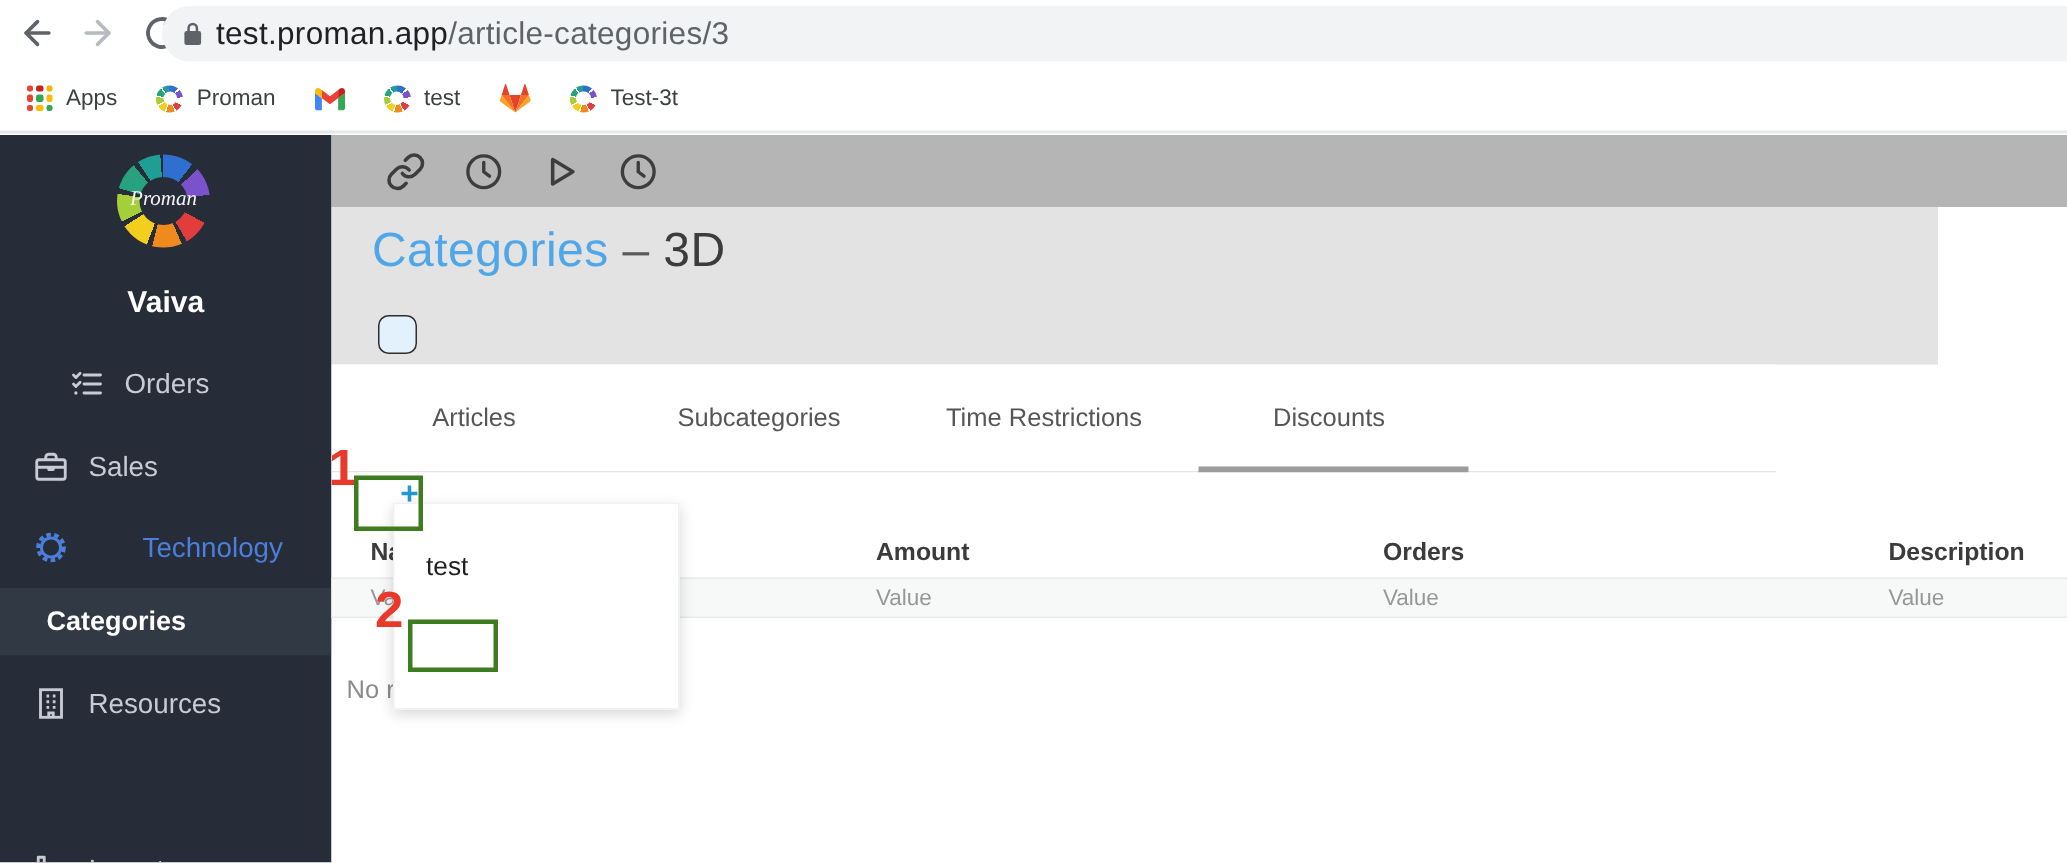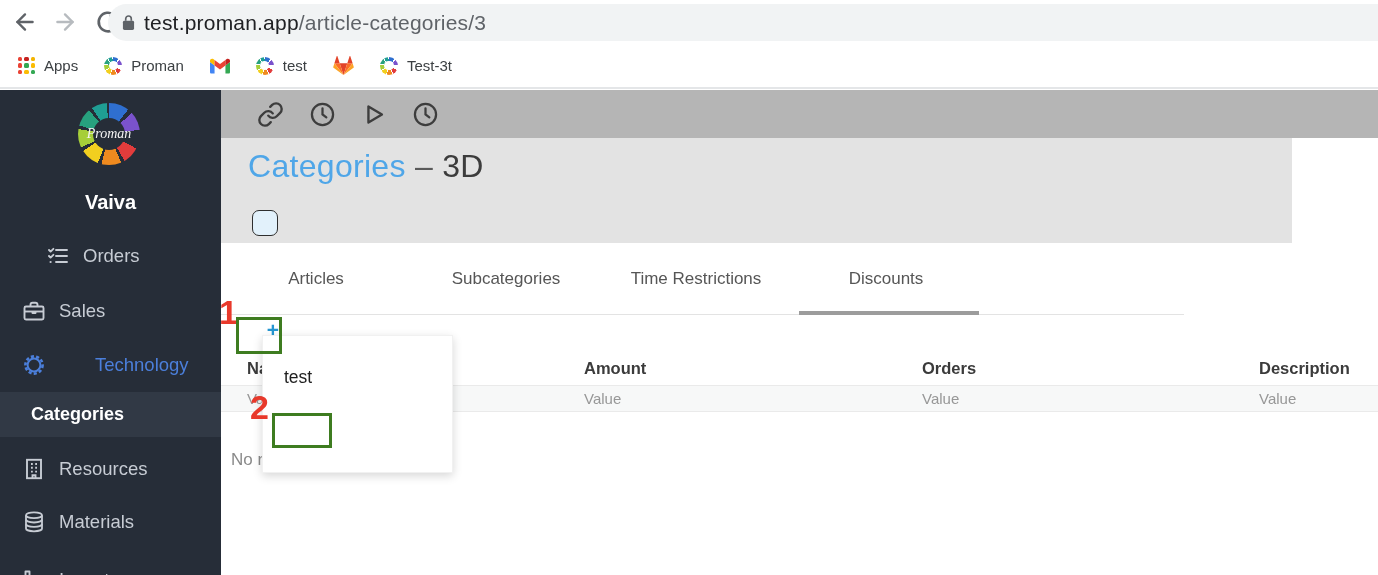--- a/index.html
+++ b/index.html
@@ -227,31 +227,20 @@
       <span class="s-icon">
         <svg viewBox="0 0 24 24" fill="none" stroke="#c7ccd4" stroke-width="1.9">
             <rect x="5" y="2.8" width="14" height="18.4"></rect>
             <path d="M9 7h1.8M13.2 7H15M9 10.8h1.8M13.2 10.8H15M9 14.6h1.8M13.2 14.6H15"></path>
             <path d="M10.5 21.2v-3h3v3"></path>
           </svg>
       </span>
       <span class="s-label">Resources</span>
     </div>
 
-    <div class="side-item" style="top:408px;">
-      <span class="s-icon">
-        <svg viewBox="0 0 24 24" fill="none" stroke="#c7ccd4" stroke-width="1.8">
-            <ellipse cx="12" cy="5.2" rx="8" ry="2.9"></ellipse>
-            <path d="M4 5.2v4.4c0 1.6 3.6 2.9 8 2.9s8-1.3 8-2.9V5.2"></path>
-            <path d="M4 9.6V14c0 1.6 3.6 2.9 8 2.9s8-1.3 8-2.9V9.6"></path>
-            <path d="M4 14v4.4c0 1.6 3.6 2.9 8 2.9s8-1.3 8-2.9V14"></path>
-          </svg>
-      </span>
-      <span class="s-label">Materials</span>
-    </div>
 
     <div class="side-item" style="top:466px;">
       <span class="s-icon">
         <svg viewBox="0 0 24 24" fill="none" stroke="#c7ccd4" stroke-width="1.9" stroke-linejoin="round">
             <path d="M3.5 21V3.5h4v9l5.5-4.5v4.5L18.5 8v13z"></path>
           </svg>
       </span>
       <span class="s-label">Inventory</span>
     </div>
   </aside>

